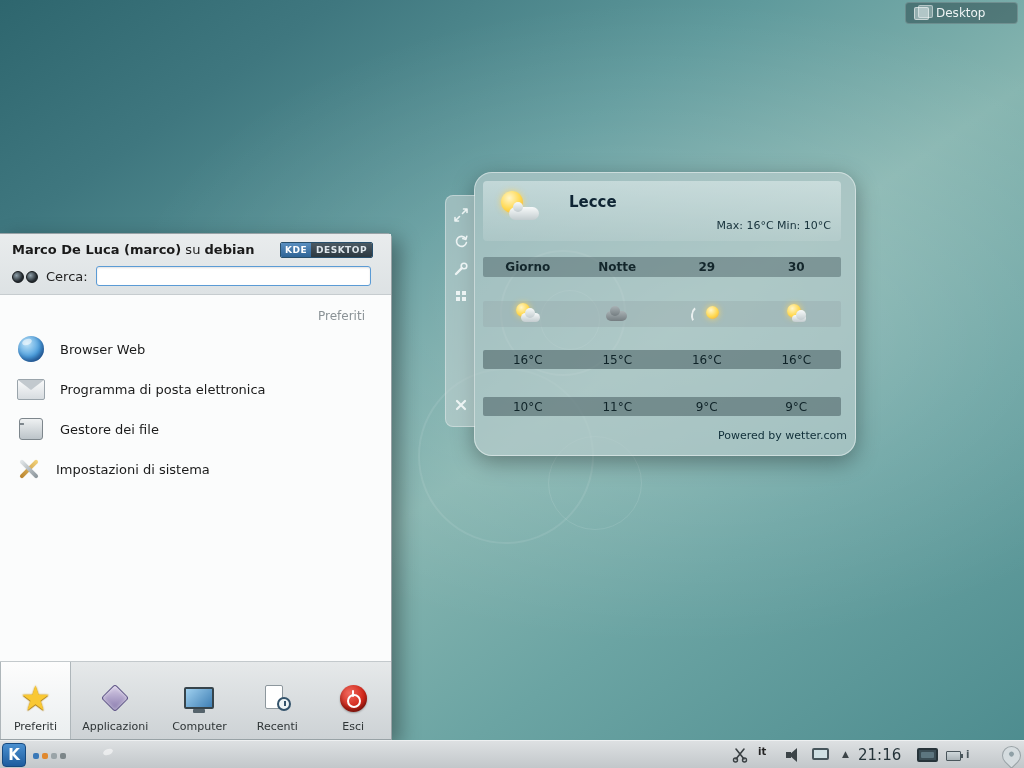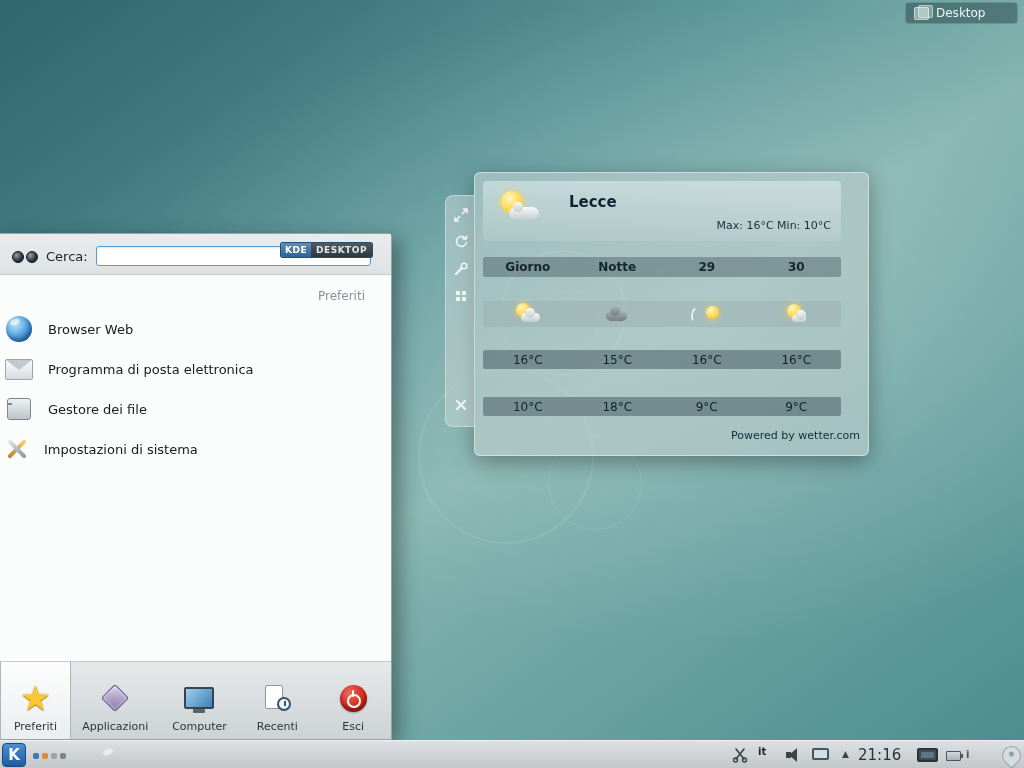--- a/index.html
+++ b/index.html
@@ -15,23 +15,23 @@
   #sw4{left:548px;top:436px;width:92px;height:92px;border-color:rgba(255,255,255,0.10);border-width:1px;}
 
   
   .toolbox{position:absolute;left:905px;top:2px;width:113px;height:22px;border-radius:4px;
     background:rgba(20,42,48,0.40);border:1px solid rgba(255,255,255,0.18);
     display:flex;align-items:center;gap:7px;padding:0 8px;box-sizing:border-box;color:#eef4f4;font-size:12px;}
   .toolbox-ic{width:13px;height:11px;background:rgba(220,232,232,0.5);border:1px solid rgba(255,255,255,0.5);border-radius:2px;position:relative;}
   .toolbox-ic::after{content:"";position:absolute;left:3px;top:-3px;width:13px;height:11px;background:rgba(235,244,244,0.35);border:1px solid rgba(255,255,255,0.4);border-radius:2px;}
 
   
-  .weather{position:absolute;left:474px;top:172px;width:380px;height:282px;border-radius:6px;
+  .weather{position:absolute;left:474px;top:172px;width:380px;height:282px;border-radius:18px;
     background:rgba(183,203,203,0.66);border:1px solid rgba(255,255,255,0.45);
-    box-shadow:0 6px 22px rgba(0,0,0,0.35);z-index:4;padding-left:13px;}
+    box-shadow:0 6px 22px rgba(0,0,0,0.35);z-index:4;}
   .handle{position:absolute;left:-30px;top:22px;width:30px;height:232px;
     background:rgba(196,212,212,0.55);border:1px solid rgba(255,255,255,0.35);border-right:none;
     border-radius:8px 0 0 8px;display:flex;flex-direction:column;align-items:center;gap:9px;
     padding:10px 0 12px 0;box-sizing:border-box;}
   .hbtn{width:18px;height:18px;display:flex;align-items:center;justify-content:center;cursor:pointer;}
   .hspacer{flex:1;}
   .whead{position:absolute;left:8px;top:8px;width:358px;height:60px;border-radius:4px;
     background:linear-gradient(rgba(240,248,248,0.45),rgba(208,222,222,0.22));}
   .wcity{position:absolute;left:86px;top:12px;font-size:15px;font-weight:bold;color:#0e2433;}
   .wmaxmin{position:absolute;right:10px;top:38px;font-size:11px;color:#16313a;}
@@ -68,21 +68,21 @@
   .ksearch{display:flex;align-items:center;gap:8px;margin-top:6px;}
   .binoc{position:relative;width:26px;height:15px;flex:0 0 auto;}
   .binoc::before,.binoc::after{content:"";position:absolute;top:2px;width:12px;height:12px;border-radius:50%;
     background:radial-gradient(circle at 35% 35%, #8fa0aa, #232a2f 65%);border:1px solid #14181b;box-sizing:border-box;}
   .binoc::before{left:0;} .binoc::after{right:0;}
   .ksearch label{font-size:13px;color:#222;}
   .ksearch input{flex:1;height:18px;border:1px solid #5b9bd5;border-radius:3px;background:#fff;
     box-shadow:inset 0 1px 2px rgba(0,0,0,0.12);outline:none;font-size:12px;padding:0 5px;margin-right:8px;}
   .klist{flex:1;position:relative;padding-top:8px;}
   .ksection{text-align:right;padding-right:26px;font-size:12px;color:#8a9296;margin:6px 0 6px 0;}
-  .kitem{display:flex;align-items:center;gap:14px;height:40px;padding-left:4px;cursor:pointer;}
+  .kitem{display:flex;align-items:center;gap:14px;height:40px;padding-left:16px;cursor:pointer;}
   .kitem .klabel{font-size:13px;color:#1b1b1b;}
   .icwrap{width:30px;height:28px;position:relative;flex:0 0 auto;display:flex;align-items:center;justify-content:center;}
   .globe{width:26px;height:26px;border-radius:50%;background:radial-gradient(circle at 35% 30%, #bfe3f7, #4a9ede 55%, #1d5fa8);
     box-shadow:inset -2px -3px 5px rgba(0,0,40,0.35);position:relative;}
   .globe::before{content:"";position:absolute;left:4px;top:3px;width:10px;height:6px;border-radius:50%;background:rgba(255,255,255,0.55);transform:rotate(-20deg);}
   .mail{width:26px;height:19px;background:linear-gradient(#fafbfb,#d7dce0);border:1px solid #9aa4ab;border-radius:2px;position:relative;overflow:hidden;}
   .mail::before{content:"";position:absolute;left:0;top:0;border-left:13px solid transparent;border-right:13px solid transparent;border-top:10px solid #c2c9ce;}
   .tools{position:relative;width:26px;height:26px;}
   .tools .b1,.tools .b2{position:absolute;left:11px;top:1px;width:4px;height:24px;border-radius:2px;}
   .tools .b1{background:linear-gradient(#f3d37a,#b9832e);transform:rotate(45deg);}
@@ -230,31 +230,36 @@
 
     <div class="wgrid wtemps wday">
       <span>16°C</span>
       <span>15°C</span>
       <span>16°C</span>
       <span>16°C</span>
     </div>
 
     <div class="wgrid wtemps wnight">
       <span>10°C</span>
-      <span>18°C</span>
+      <span>11°C</span>
       <span>9°C</span>
       <span>9°C</span>
     </div>
 
     <a class="wcredit">Powered by wetter.com</a>
   </div>
 
   <div class="kickoff">
 
     <div class="khead">
+      <div class="ktitle">
+        <span class="t-b">Marco De Luca (marco)</span>
+        <span>su</span>
+        <span class="t-b">debian</span>
+      </div>
       <div class="badge">
         <span class="bk">KDE</span>
         <span class="bd">DESKTOP</span>
       </div>
       <div class="ksearch">
         <span class="binoc"></span>
         <label>Cerca:</label>
         <input type="text" value="" style="">
       </div>
     </div>

